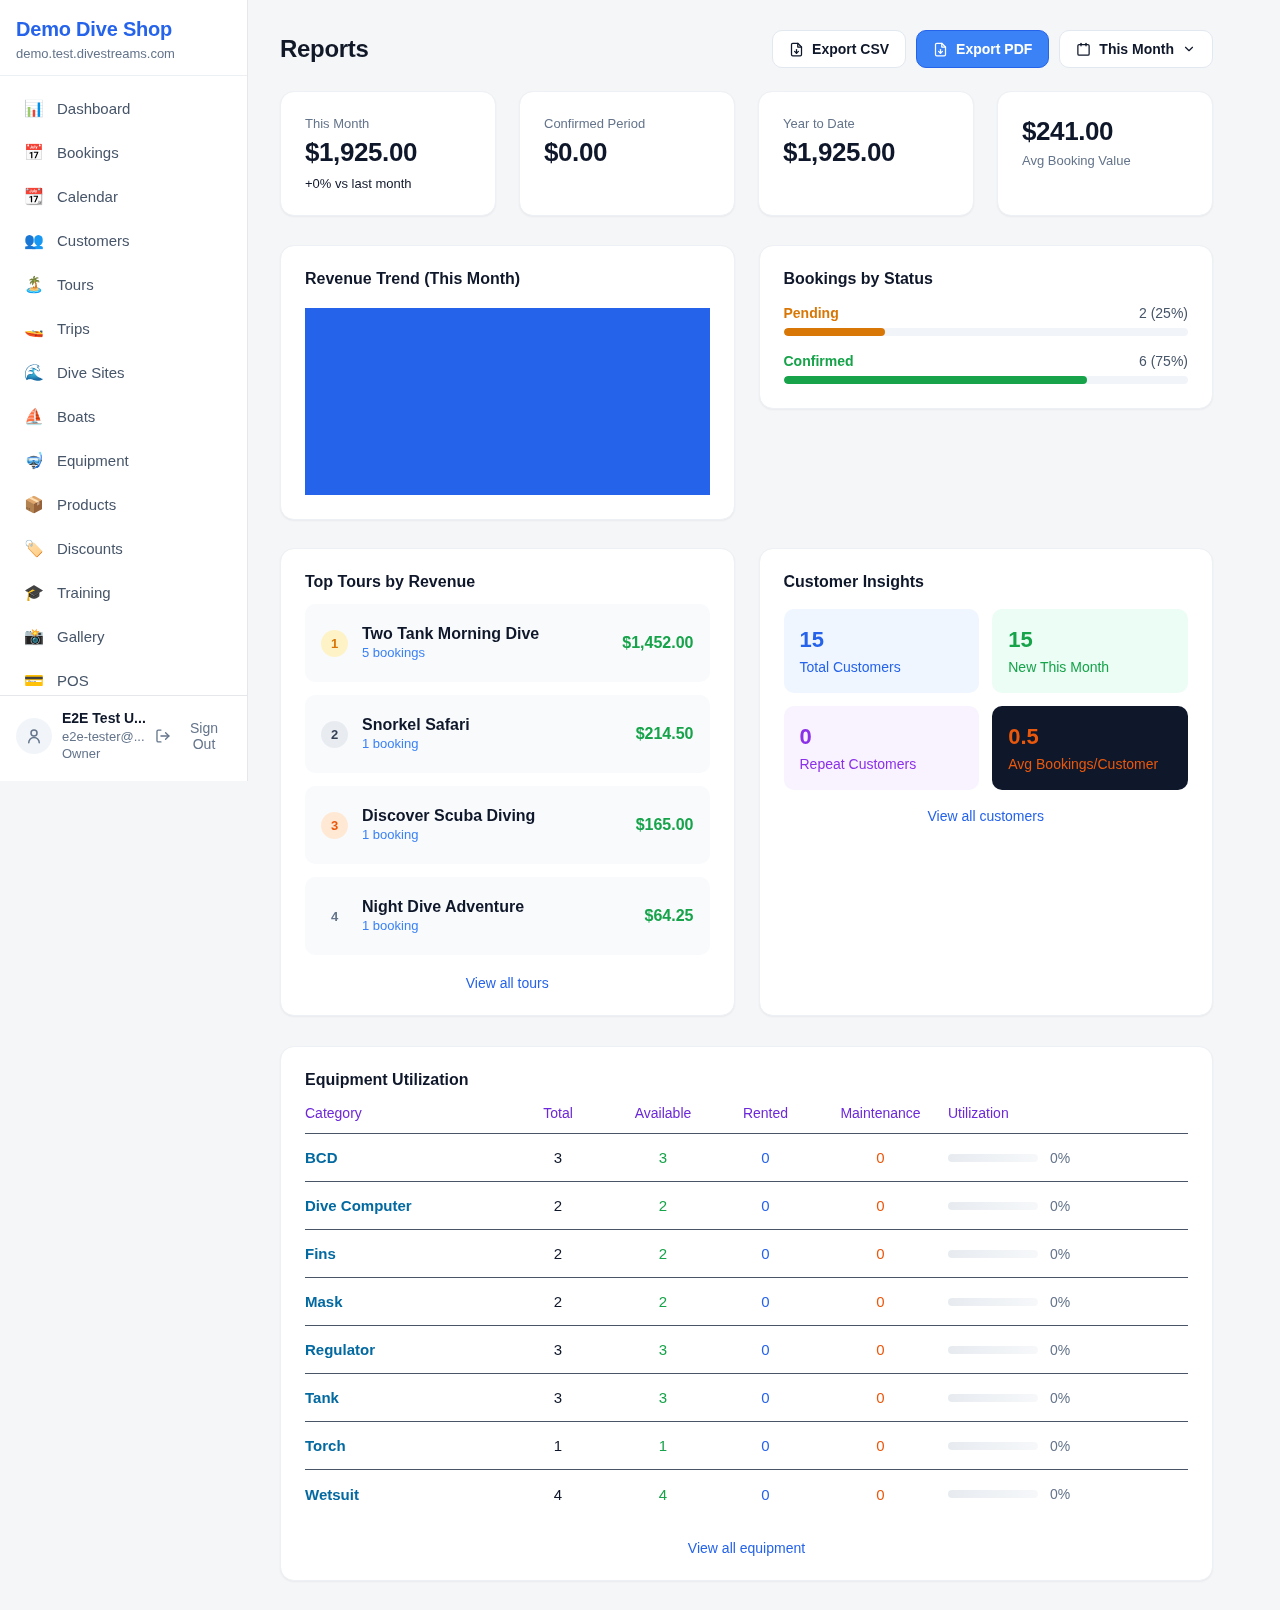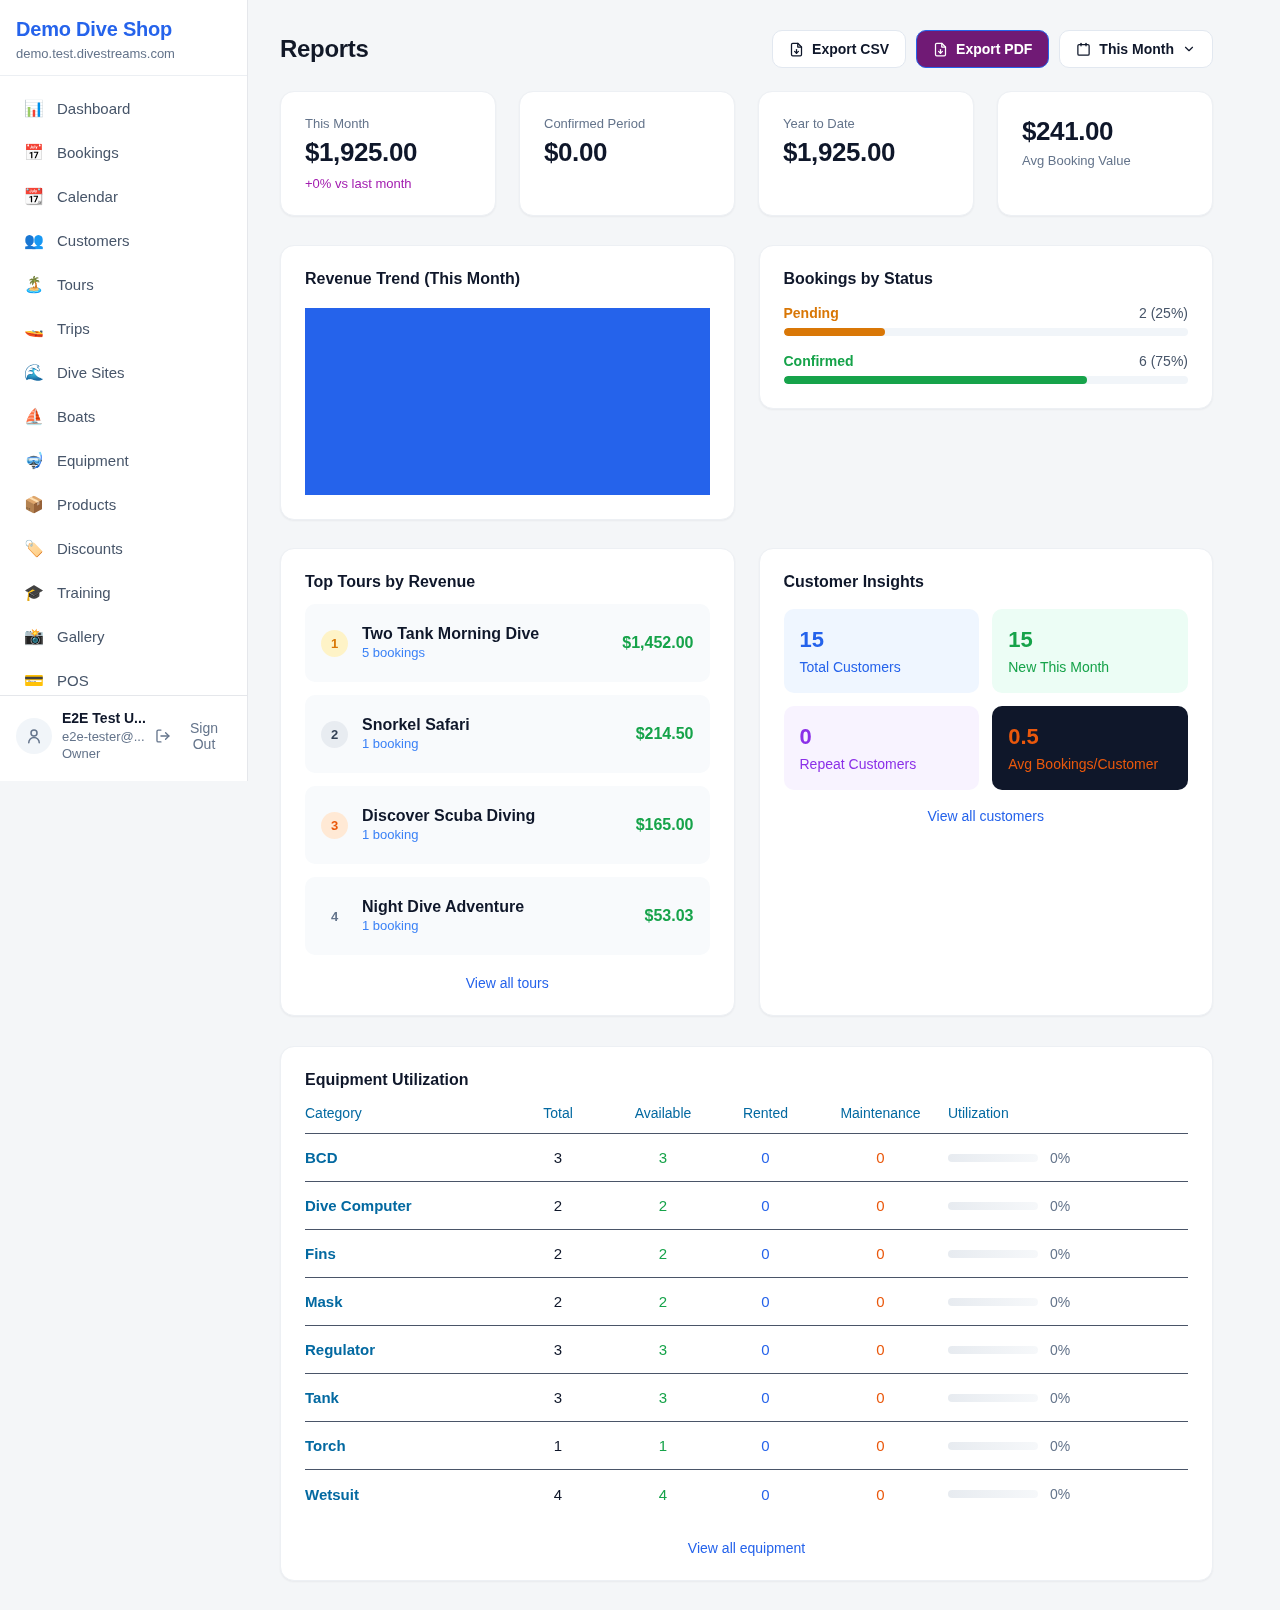--- a/index.html
+++ b/index.html
@@ -46,34 +46,34 @@
   
   .main { position:absolute; left:248px; top:0; width:1032px; padding:30px 67px 0 32px; }
   .page-header { display:flex; align-items:center; justify-content:space-between; }
   .page-title { font-size:24px; font-weight:800; color:#111827; letter-spacing:-0.3px; }
   .header-actions { display:flex; gap:10px; }
   .btn {
     display:flex; align-items:center; gap:8px; height:38px; padding:0 16px;
     border-radius:10px; font-size:14px; font-weight:600; font-family:inherit;
     background:#ffffff; border:1px solid #e2e8f0; color:#0f172a; cursor:pointer;
   }
-  .btn-primary { background:#701a75; border-color:#2563eb; color:#ffffff; }
+  .btn-primary { background:#3b82f6; border-color:#2563eb; color:#ffffff; }
   .btn svg { flex:none; }
   
   .card {
     background:#ffffff; border:1px solid #edf0f4; border-radius:14px;
     box-shadow:0 1px 2px rgba(15,23,42,0.05); padding:24px;
   }
   .card-title { font-size:16px; font-weight:700; color:#0f172a; }
   
   .stats-grid { display:grid; grid-template-columns:repeat(4,1fr); gap:23px; margin-top:23px; }
   .stat-card { padding:24px; }
   .stat-label { font-size:13px; color:#64748b; }
   .stat-value { font-size:26px; font-weight:800; color:#0f172a; margin-top:6px; letter-spacing:-0.4px; }
-  .stat-sub { font-size:13px; color:#a21caf; margin-top:8px; }
+  .stat-sub { font-size:13px; color:#0f172a; margin-top:8px; }
   .stat-card.value-first .stat-value { margin-top:0; }
   .stat-card.value-first .stat-label { margin-top:6px; }
   
   .row-2 { display:grid; grid-template-columns:1fr 1fr; gap:24px; margin-top:29px; align-items:start; }
   .chart-block { margin-top:20px; width:100%; height:187px; background:#2563eb; }
   .status-row { display:flex; align-items:center; justify-content:space-between; margin-top:17px; }
   .status-label { font-size:14px; font-weight:600; }
   .status-label.pending { color:#d97706; }
   .status-label.confirmed { color:#16a34a; }
   .status-count { font-size:14px; color:#475569; }
@@ -112,21 +112,21 @@
   .tile-purple { background:#f8f3ff; } .tile-purple .insight-value, .tile-purple .insight-label { color:#8b2fe8; }
   .tile-orange { background:#0f172a; } .tile-orange .insight-value, .tile-orange .insight-label { color:#ea580c; }
   .insights-card .view-all { margin-top:18px; }
   
   .equipment-card { margin-top:30px; margin-bottom:74px; }
   .eq-grid-row {
     display:grid; grid-template-columns:1fr 100px 110px 95px 135px 240px;
     align-items:center;
   }
   .eq-head { margin-top:16px; padding-bottom:12px; border-bottom:1px solid #4a5568; }
-  .eq-head span { font-size:14px; color:#0369a1; }
+  .eq-head span { font-size:14px; color:#6d28d9; }
   .eq-head .c, .eq-row .c { text-align:center; }
   .eq-row { height:48px; border-bottom:1px solid #4a5568; font-size:15px; }
   .eq-row:last-of-type { border-bottom:none; }
   .eq-cat { font-weight:600; color:#0369a1; }
   .v-green { color:#16a34a; } .v-blue { color:#2563eb; } .v-orange { color:#ea580c; }
   .util-cell { display:flex; align-items:center; gap:12px; }
   .util-track { width:90px; height:8px; border-radius:99px; background:linear-gradient(to right,#e7ebf0,#f6f8fa); overflow:hidden; }
   .util-fill { height:100%; background:#2563eb; border-radius:99px; }
   .util-pct { font-size:14px; color:#64748b; }
   .eq-card .view-all { margin-top:22px; }
@@ -318,21 +318,21 @@
         <span class="tour-amount">$214.50</span>
       </div>
       <div class="tour-item">
         <span class="rank-badge rank-3">3</span>
         <span class="tour-info"><span class="tour-name">Discover Scuba Diving</span><br><span class="tour-bookings">1 booking</span></span>
         <span class="tour-amount">$165.00</span>
       </div>
       <div class="tour-item">
         <span class="rank-badge rank-4">4</span>
         <span class="tour-info"><span class="tour-name">Night Dive Adventure</span><br><span class="tour-bookings">1 booking</span></span>
-        <span class="tour-amount">$53.03</span>
+        <span class="tour-amount">$64.25</span>
       </div>
       <a class="view-all">View all tours</a>
     </div>
 
     <div class="card insights-card">
       <div class="card-title">Customer Insights</div>
       <div class="insights-grid">
         <div class="insight-tile tile-blue">
           <div class="insight-value">15</div>
           <div class="insight-label">Total Customers</div>

